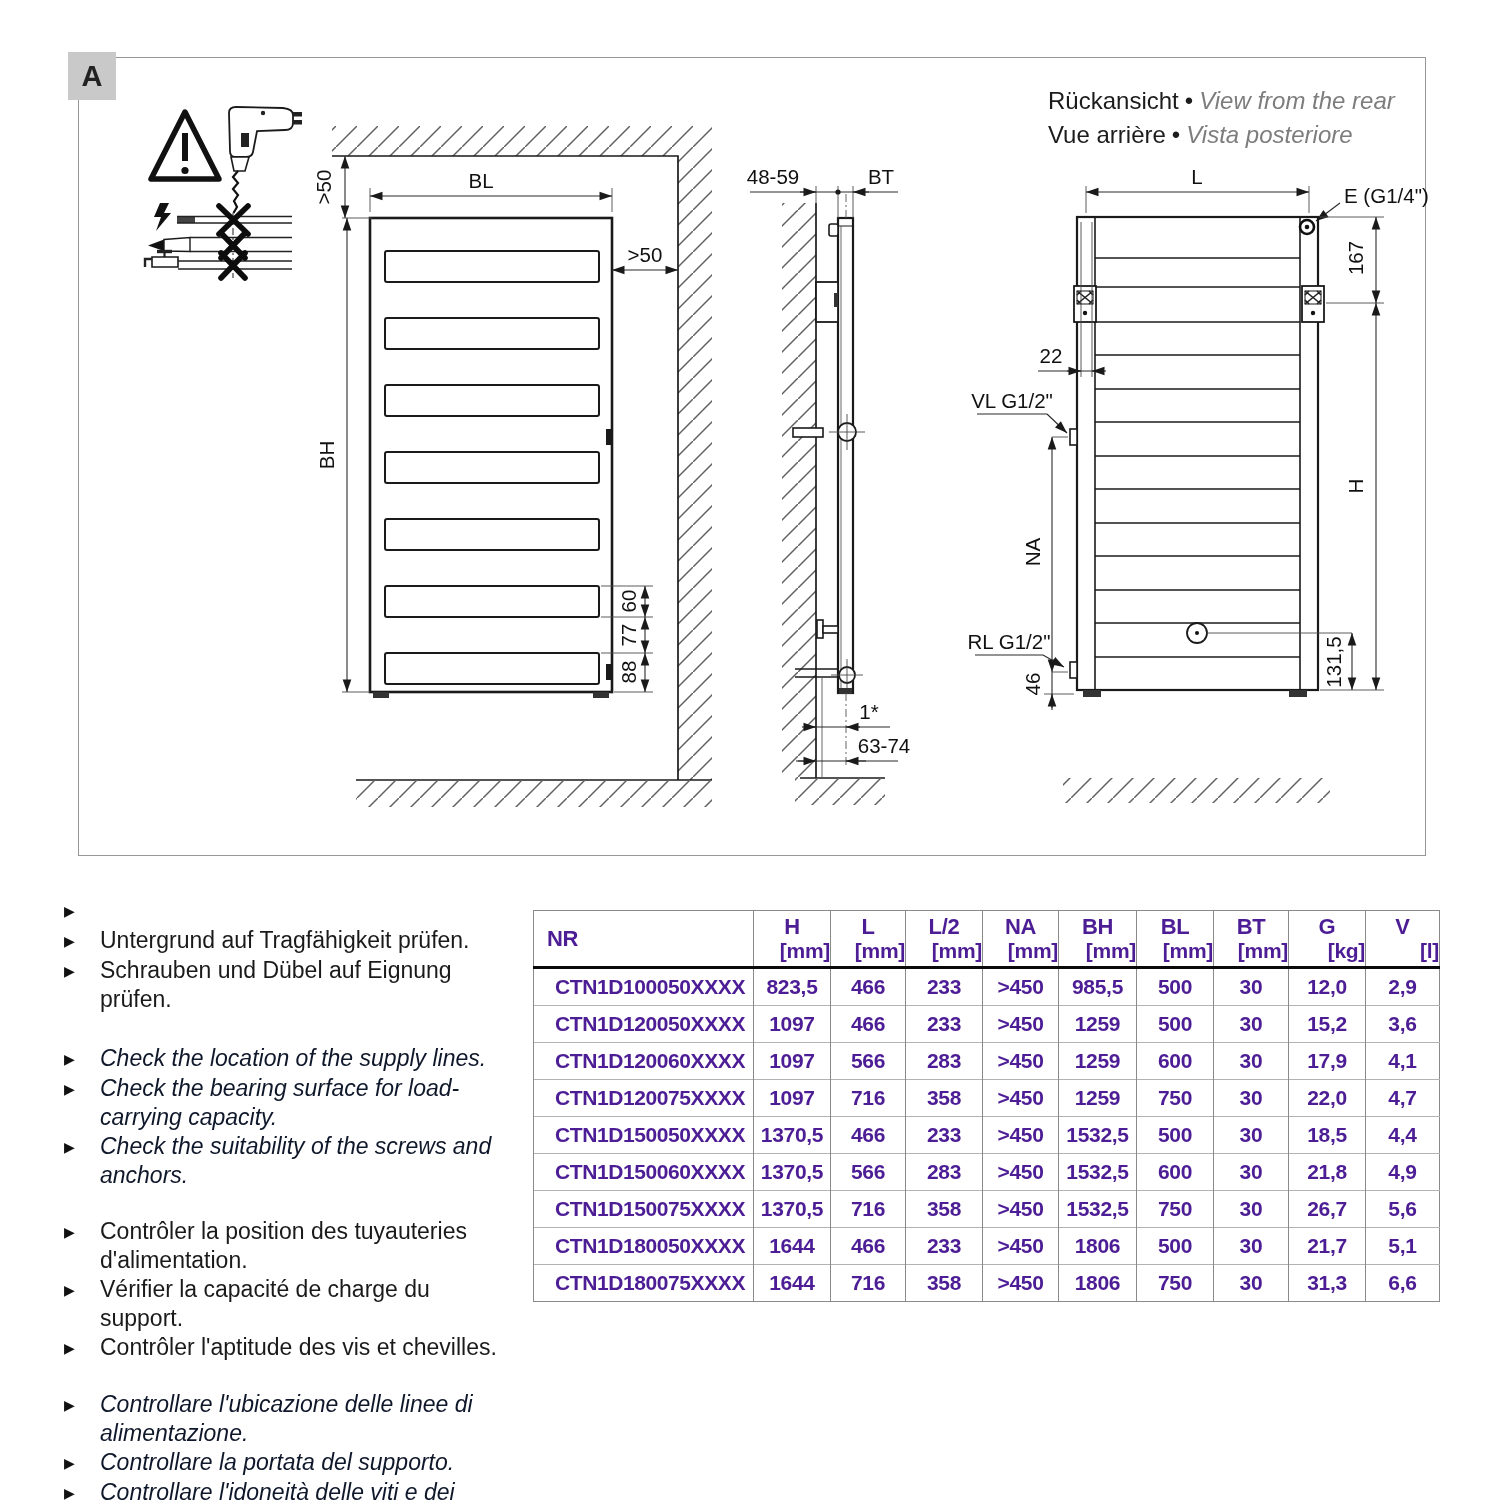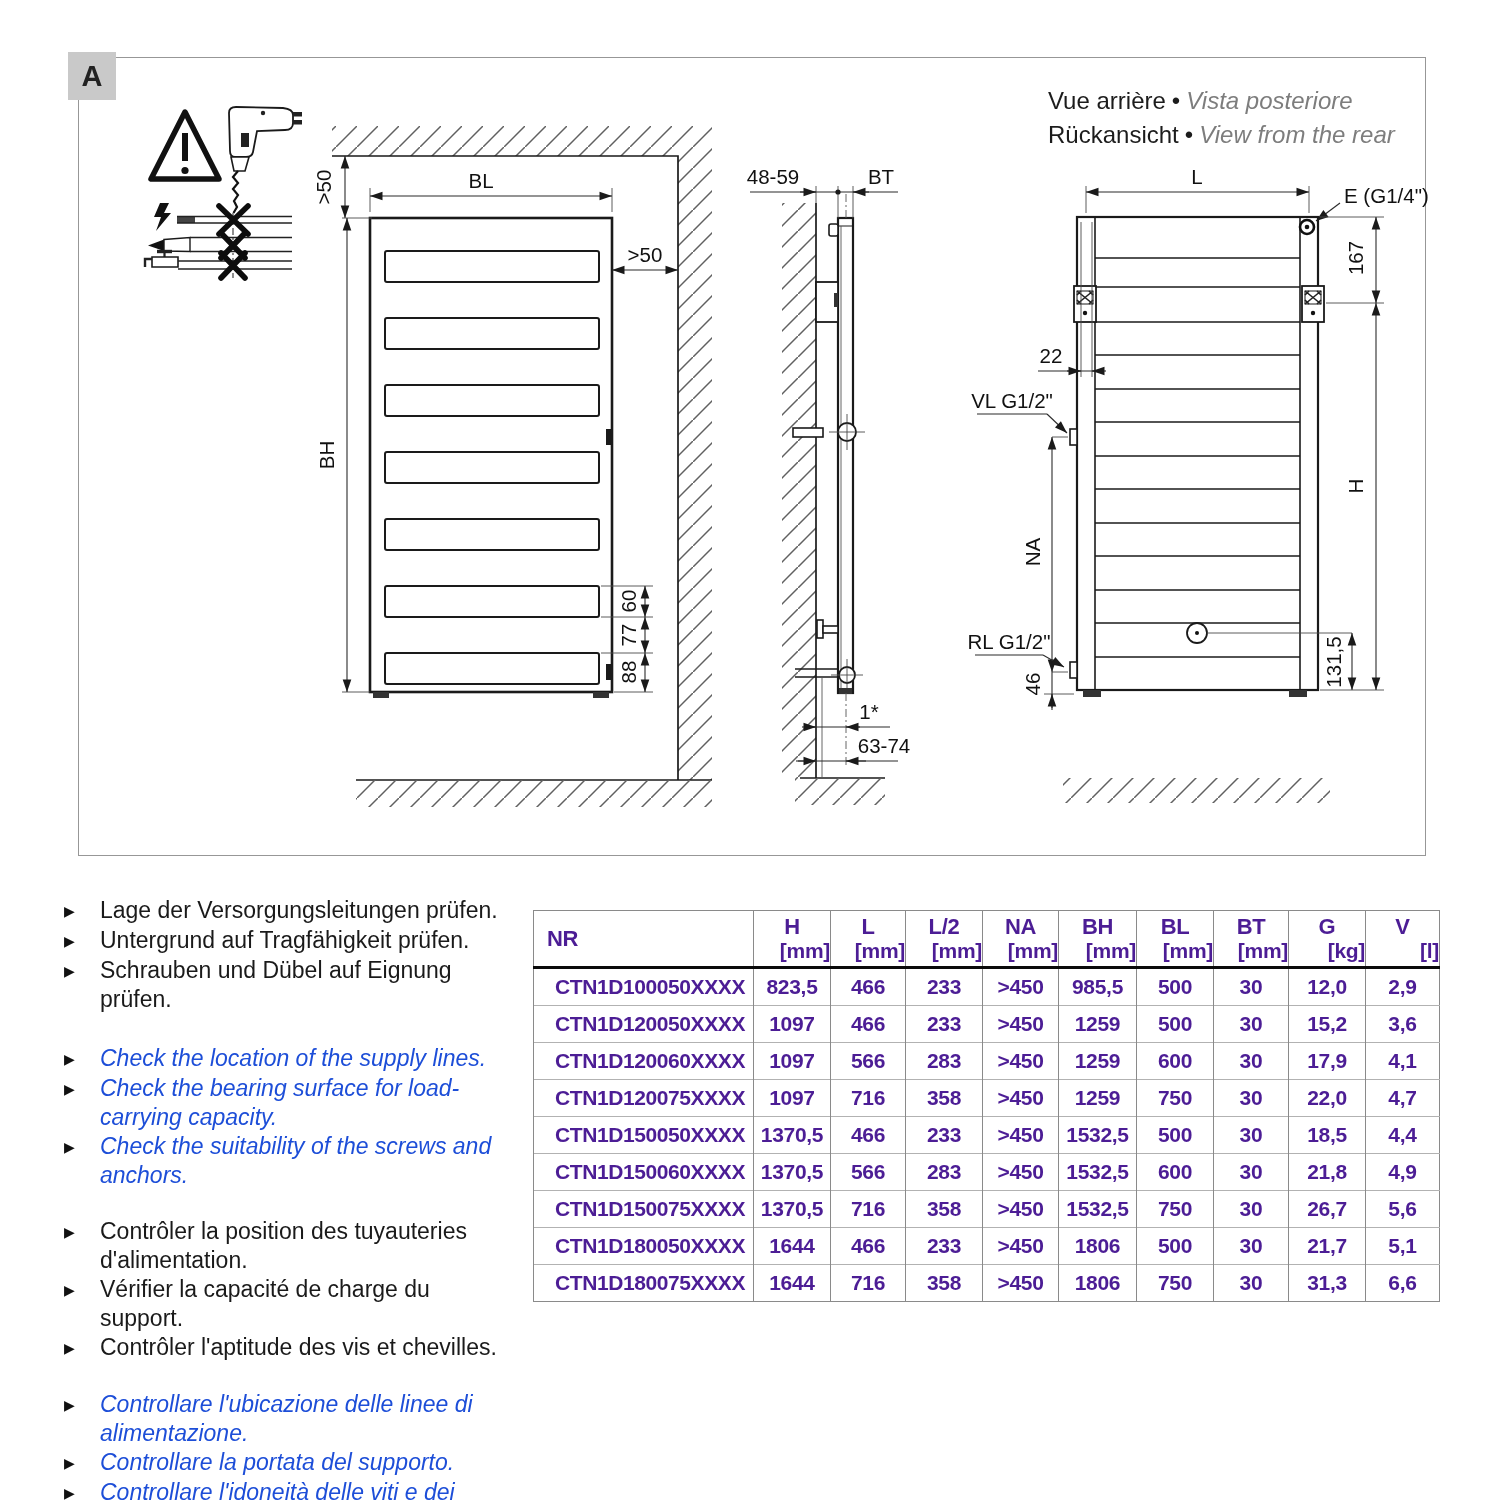--- a/index.html
+++ b/index.html
@@ -23,42 +23,42 @@
   .dim{stroke:#2b2b2b;stroke-width:1.1;fill:none;}
   .ext{stroke:#4a4a4a;stroke-width:0.9;fill:none;}
   .dimtxt{font-size:20.5px;fill:#111;}
   .hatchrect{fill:url(#hatch);}
   
   .checklists{position:absolute;left:64px;top:896px;width:452px;}
   .check-group{margin-bottom:27px;}
   .check-group.g-de{margin-bottom:30px;}
   .check-item{display:flex;font-size:23px;line-height:29px;}
   .check-item .bullet{width:36px;flex:0 0 36px;font-size:14px;color:#111;padding-top:1px;}
-  .check-group.gray .check-text{color:#1d4ed8;font-style:italic;}
+  .check-group.gray .check-text{color:#0f172a;font-style:italic;}
   .check-group.black .check-text{color:#1a1a1a;}
   
   table.spec{position:absolute;left:533px;top:910px;width:906px;border-collapse:collapse;table-layout:fixed;
     border:1.7px solid #8a8a8a;font-size:21px;font-weight:bold;color:#4c1d95;letter-spacing:-0.3px;}
   table.spec th,table.spec td{border-left:1.5px solid #8a8a8a;padding:0;overflow:hidden;}
   table.spec thead th{height:55px;border-bottom:3.2px solid #0a0a0a;vertical-align:middle;}
   table.spec thead th .h-sym{font-size:22px;line-height:24px;text-align:center;}
   table.spec thead th .h-unit{font-size:21px;line-height:24px;text-align:right;}
   table.spec thead th.nr-h{text-align:left;padding-left:13px;font-size:22px;}
   table.spec tbody td{height:36px;border-top:1.5px solid #b2b2b2;text-align:center;}
   table.spec tbody td.nr{text-align:center;padding-left:13px;letter-spacing:-0.4px;}
 </style>
 </head>
 <body>
 
 <div class="panel-a"></div>
 <div class="panel-chip">A</div>
 
 <div class="rear-titles">
+  <div><span class="black">Rückansicht</span><span class="dot">•</span><span class="gray">View from the rear</span></div>
   <div><span class="black">Vue arrière</span><span class="dot">•</span><span class="gray">Vista posteriore</span></div>
-  <div><span class="black">Rückansicht</span><span class="dot">•</span><span class="gray">View from the rear</span></div>
 </div>
 
 <svg class="drawing" width="1500" height="870" viewBox="0 0 1500 870">
   <defs>
     <pattern id="hatch" patternUnits="userSpaceOnUse" width="21" height="21">
       <path d="M-2,23 L23,-2" stroke="#606060" stroke-width="1.5"></path>
     </pattern>
     <marker id="arr" orient="auto-start-reverse" markerUnits="userSpaceOnUse" markerWidth="16" markerHeight="12" refX="0" refY="0" viewBox="-14 -6 16 12">
       <path d="M0,0 L-12.5,4.3 L-12.5,-4.3 Z" fill="#1a1a1a"></path>
     </marker>
@@ -300,21 +300,20 @@
       <text class="dimtxt" transform="rotate(-90 1363 258)" x="1363" y="258" text-anchor="middle">167</text>
       <text class="dimtxt" transform="rotate(-90 1363 486)" x="1363" y="486" text-anchor="middle">H</text>
     </g>
   </g>
 </svg>
 
 <div class="checklists">
     <div class="check-group black g-de">
       <div class="check-item">
         <span class="bullet">▶</span>
-        <span class="check-text">Lage der Versorgungsleitungen prüfen.</span>
       </div>
       <div class="check-item">
         <span class="bullet">▶</span>
         <span class="check-text">Untergrund auf Tragfähigkeit prüfen.</span>
       </div>
       <div class="check-item">
         <span class="bullet">▶</span>
         <span class="check-text">Schrauben und Dübel auf Eignung prüfen.</span>
       </div>
     </div>

